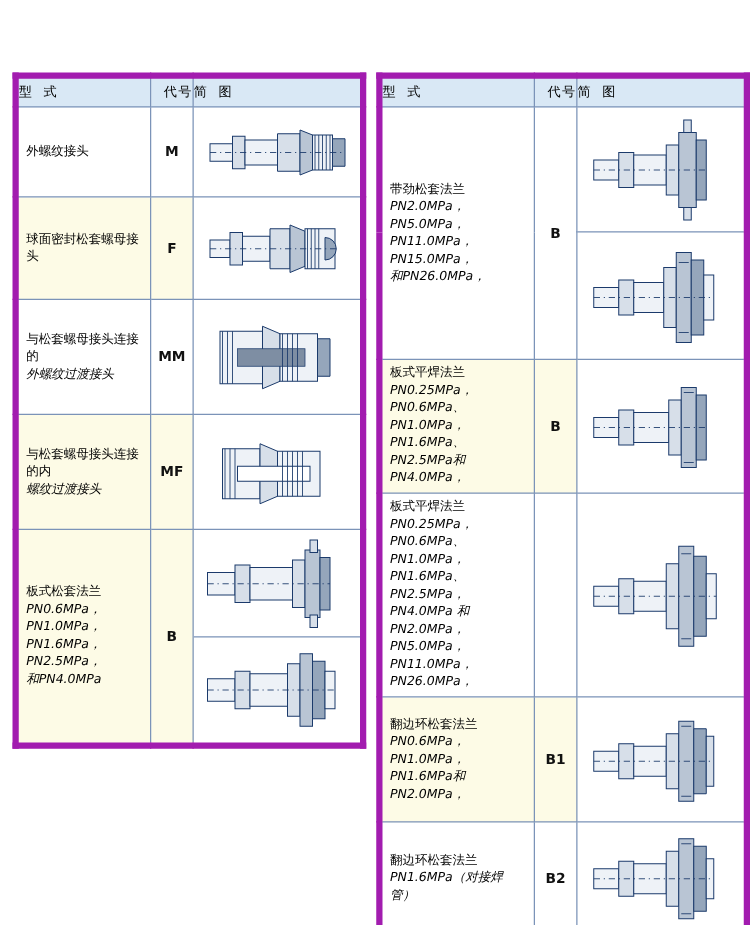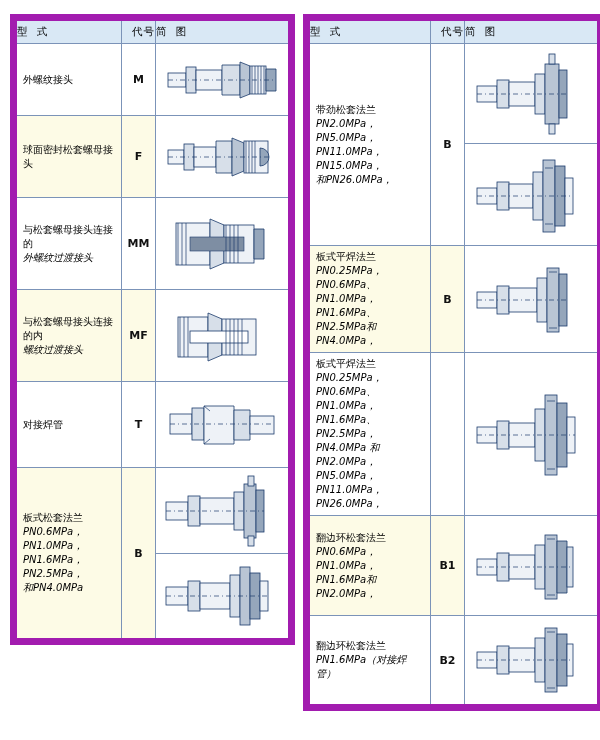--- a/index.html
+++ b/index.html
@@ -29,21 +29,22 @@
     letter-spacing: 0.1px;
   }
   .tables {
     display: flex;
     gap: 8px;
     align-items: flex-start;
   }
   table {
     border-collapse: collapse;
     table-layout: fixed;
-    border: 7px solid #a21caf;
+    border: 5px solid #a21caf;
+    margin-top: 44px;
   }
   table.left { width: 278px; }
   table.right { width: 294px; }
   th, td {
     border: 1px solid #7b93b8;
     vertical-align: middle;
     padding: 0;
   }
   thead th {
     background: #d9e8f5;
@@ -226,39 +227,20 @@
                   <line x1="70" y1="18" x2="70" y2="54"></line>
                   <line x1="74" y1="18" x2="74" y2="54"></line>
                   <line x1="78" y1="18" x2="78" y2="54"></line>
                   <line x1="82" y1="18" x2="82" y2="54"></line>
                 </g>
               </svg>
             </div>
           </td>
         </tr>
 
-        <tr class="row-white" style="height:86px">
-          <td class="type">
-            <span class="title">对接焊管</span>
-          </td>
-          <td class="code">T</td>
-          <td class="fig">
-            <div class="figbox">
-              <svg width="124" height="66" viewBox="0 0 124 66">
-                <rect x="10" y="22" width="22" height="20" class="fil-l"></rect>
-                <rect x="32" y="16" width="12" height="32" class="fil-m"></rect>
-                <path d="M44 14 h30 v38 h-30 z" class="fil-l"></path>
-                <path d="M74 18 h16 v30 h-16 z" class="fil-m"></path>
-                <rect x="90" y="24" width="24" height="18" class="fil-l"></rect>
-                <line x1="10" y1="32" x2="114" y2="32" class="ln2" stroke-dasharray="5,3,1,3"></line>
-                <path d="M44 14 l6 5 M44 52 l6 -5" class="ln2"></path>
-              </svg>
-            </div>
-          </td>
-        </tr>
 
         <tr class="row-yellow" style="height:170px">
           <td class="type">
             <span class="title">板式松套法兰</span>
             <span class="lines">PN0.6MPa，PN1.0MPa，</span>
             <span class="lines">PN1.6MPa，PN2.5MPa，</span>
             <span class="lines">和PN4.0MPa</span>
           </td>
           <td class="code">B</td>
           <td class="fig row-fig-y" style="padding:0">

